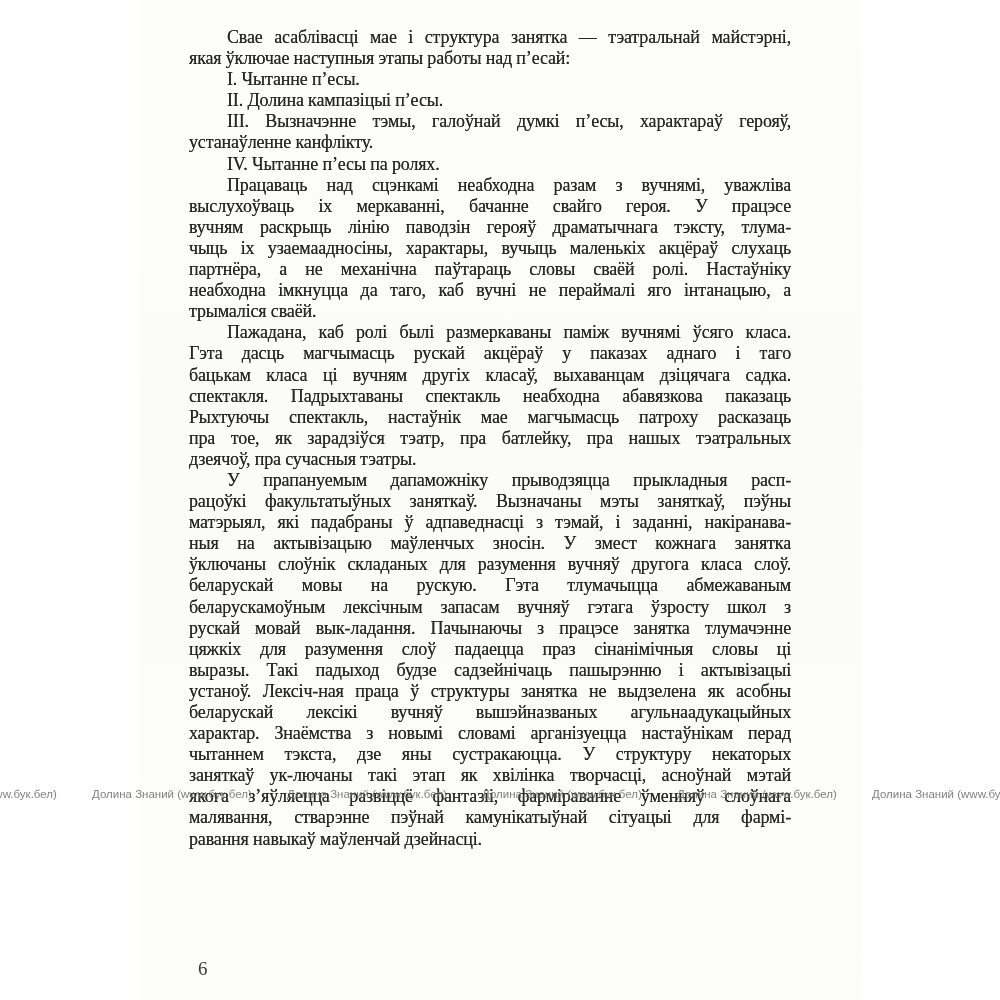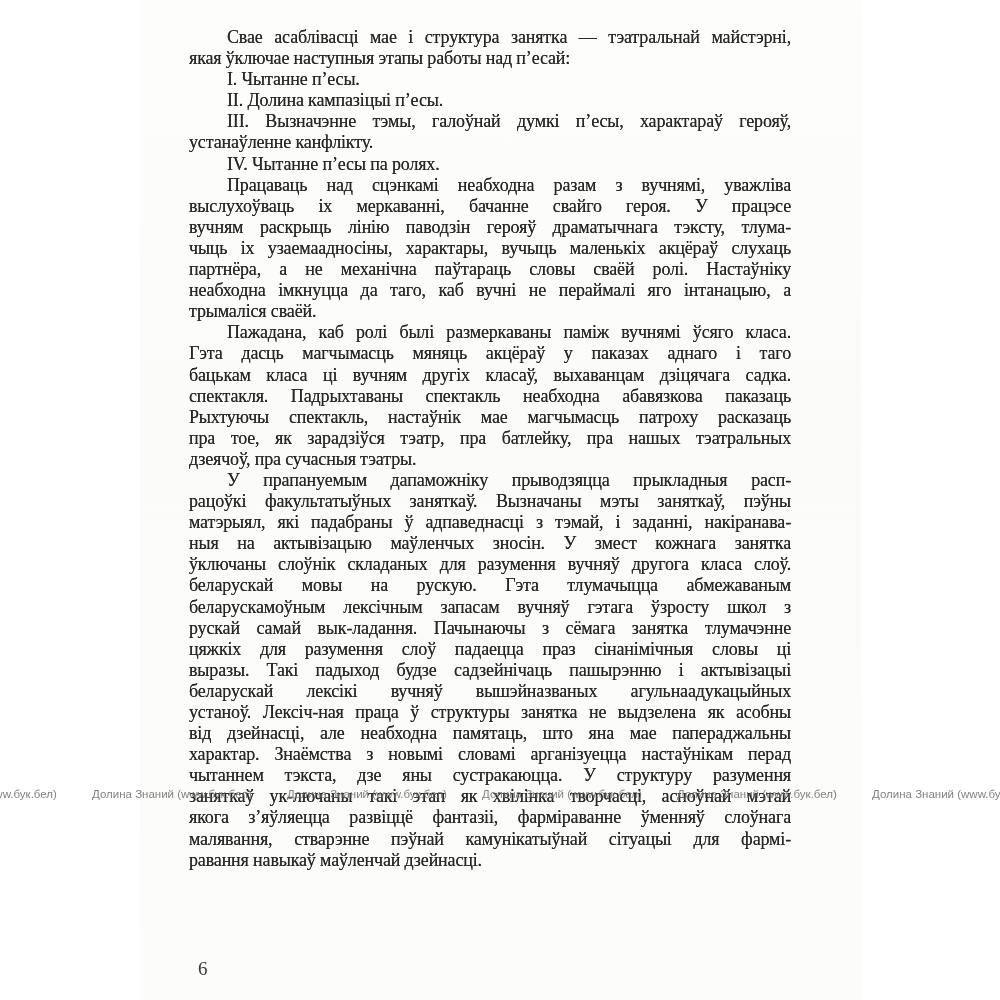--- a/index.html
+++ b/index.html
@@ -52,41 +52,40 @@
     <div class="line plain">устанаўленне канфлікту.</div>
     <div class="line indent plain">IV. Чытанне п’есы па ролях.</div>
     <div class="line indent just gap">Працаваць над сцэнкамі неабходна разам з вучнямі, уважліва</div>
     <div class="line just">выслухоўваць іх меркаванні, бачанне свайго героя. У працэсе</div>
     <div class="line just">вучням раскрыць лінію паводзін герояў драматычнага тэксту, тлума-</div>
     <div class="line just">чыць іх узаемаадносіны, характары, вучыць маленькіх акцёраў слухаць</div>
     <div class="line just">партнёра, а не механічна паўтараць словы сваёй ролі. Настаўніку</div>
     <div class="line just">неабходна імкнуцца да таго, каб вучні не пераймалі яго інтанацыю, а</div>
     <div class="line plain">трымаліся сваёй.</div>
     <div class="line indent just">Пажадана, каб ролі былі размеркаваны паміж вучнямі ўсяго класа.</div>
-    <div class="line just">Гэта дасць магчымасць мяняць акцёраў у паказах аднаго і таго</div>
+    <div class="line just">Гэта дасць магчымасць рускай акцёраў у паказах аднаго і таго</div>
     <div class="line just">бацькам класа ці вучням другіх класаў, выхаванцам дзіцячага садка.</div>
     <div class="line just">спектакля. Падрыхтаваны спектакль неабходна абавязкова паказаць</div>
     <div class="line just">Рыхтуючы спектакль, настаўнік мае магчымасць патроху расказаць</div>
     <div class="line just">пра тое, як зарадзіўся тэатр, пра батлейку, пра нашых тэатральных</div>
     <div class="line plain">дзеячоў, пра сучасныя тэатры.</div>
     <div class="line indent just">У прапануемым дапаможніку прыводзяцца прыкладныя расп-</div>
     <div class="line just">рацоўкі факультатыўных заняткаў. Вызначаны мэты заняткаў, пэўны</div>
     <div class="line just">матэрыял, які падабраны ў адпаведнасці з тэмай, і заданні, накіранава-</div>
     <div class="line just">ныя на актывізацыю маўленчых зносін. У змест кожнага занятка</div>
     <div class="line just">ўключаны слоўнік складаных для разумення вучняў другога класа слоў.</div>
     <div class="line just">беларускай мовы на рускую. Гэта тлумачыцца абмежаваным</div>
     <div class="line just">беларускамоўным лексічным запасам вучняў гэтага ўзросту школ з</div>
-    <div class="line just">рускай самай вык-ладання. Пачынаючы з сёмага занятка тлумачэнне</div>
+    <div class="line just">рускай мовай вык-ладання. Пачынаючы з працэсе занятка тлумачэнне</div>
     <div class="line just">цяжкіх для разумення слоў падаецца праз сінанімічныя словы ці</div>
     <div class="line just">выразы. Такі падыход будзе садзейнічаць пашырэнню і актывізацыі</div>
+    <div class="line just">устаноў. Лексіч-ная праца ў структуры занятка не выдзелена як асобны</div>
     <div class="line just">беларускай лексікі вучняў вышэйназваных агульнаадукацыйных</div>
-    <div class="line just">устаноў. Лексіч-ная праца ў структуры занятка не выдзелена як асобны</div>
-    <div class="line just">від дзейнасці, але неабходна памятаць, што яна мае папераджальны</div>
     <div class="line just">характар. Знаёмства з новымі словамі арганізуецца настаўнікам перад</div>
-    <div class="line just">чытаннем тэкста, дзе яны сустракаюцца. У структуру разумення</div>
+    <div class="line just">чытаннем тэкста, дзе яны сустракаюцца. У структуру некаторых</div>
     <div class="line just">заняткаў ук-лючаны такі этап як хвілінка творчасці, асноўнай мэтай</div>
     <div class="line just">якога з’яўляецца развіццё фантазіі, фарміраванне ўменняў слоўнага</div>
     <div class="line just">малявання, стварэнне пэўнай камунікатыўнай сітуацыі для фармі-</div>
     <div class="line plain">равання навыкаў маўленчай дзейнасці.</div>
   </div>
 
 <div class="watermark-row"><span class="wm-copy">Долина Знаний (www.бук.бел)</span><span class="wm-copy">Долина Знаний (www.бук.бел)</span><span class="wm-copy">Долина Знаний (www.бук.бел)</span><span class="wm-copy">Долина Знаний (www.бук.бел)</span><span class="wm-copy">Долина Знаний (www.бук.бел)</span><span class="wm-copy">Долина Знаний (www.бук.бел)</span></div>
 
 <div class="page-number">6</div>
 

